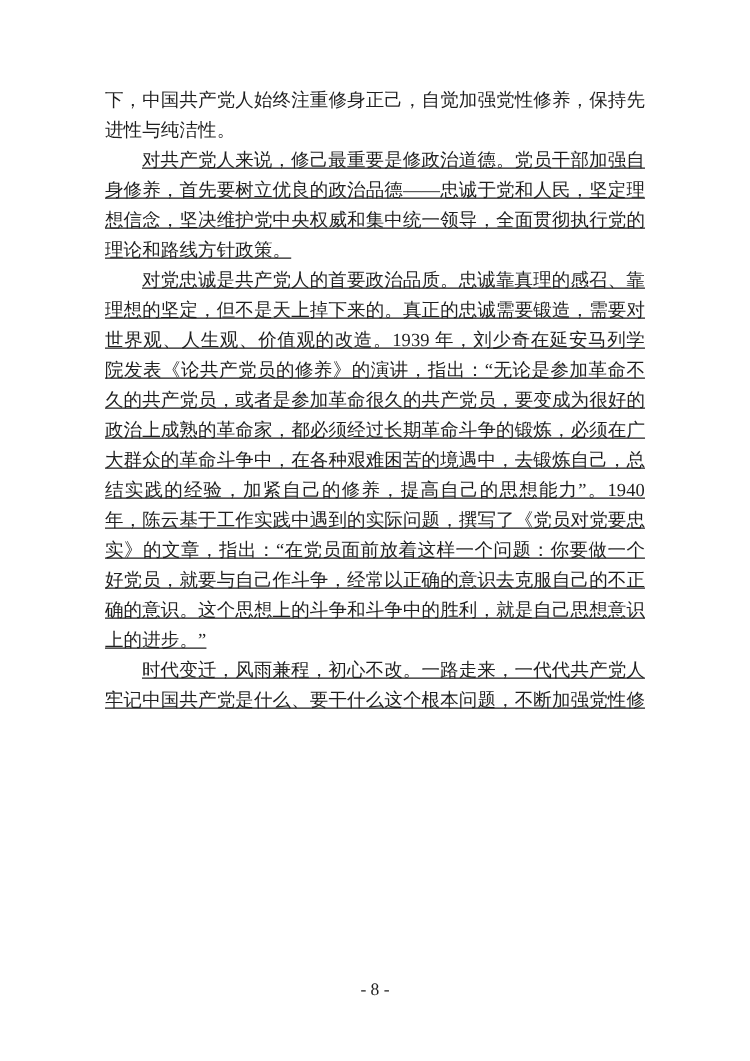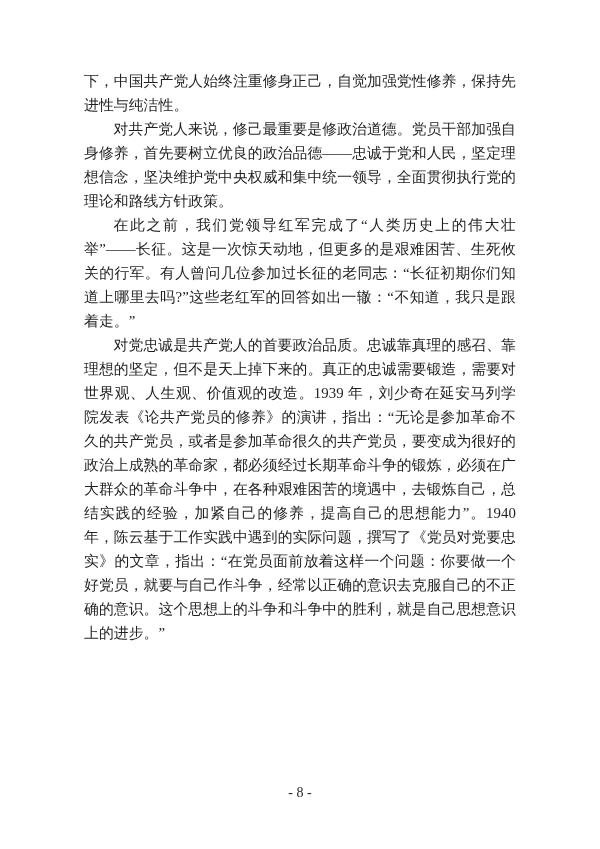--- a/index.html
+++ b/index.html
@@ -25,39 +25,40 @@
     line-height: 24px;
     text-align: justify;
     text-justify: inter-ideograph;
   }
   .para {
     margin: 0;
     letter-spacing: 0.1px;
   }
   .para.indent {
     text-indent: 2em;
+    text-decoration: underline;
   }
   .footer {
     position: absolute;
     top: 784px;
     left: 0;
     width: 600px;
     text-align: center;
     font-size: 14px;
     line-height: 18px;
     color: #1f1f1f;
   }
 </style>
 </head>
 <body>
 
 <div class="page">
   <div class="content">
 
   <p class="para">下，中国共产党人始终注重修身正己，自觉加强党性修养，保持先进性与纯洁性。</p>
       <p class="para indent">对共产党人来说，修己最重要是修政治道德。党员干部加强自身修养，首先要树立优良的政治品德——忠诚于党和人民，坚定理想信念，坚决维护党中央权威和集中统一领导，全面贯彻执行党的理论和路线方针政策。</p>
-      <p class="para indent">在此之前，我们党领导红军完成了“人类历史上的伟大壮举”——长征。这是一次惊天动地，但更多的是艰难困苦、生死攸关的行军。有人曾问几位参加过长征的老同志：“长征初期你们知道上哪里去吗?”这些老红军的回答如出一辙：“不知道，我只是跟着走。”</p>
       <p class="para indent">对党忠诚是共产党人的首要政治品质。忠诚靠真理的感召、靠理想的坚定，但不是天上掉下来的。真正的忠诚需要锻造，需要对世界观、人生观、价值观的改造。1939 年，刘少奇在延安马列学院发表《论共产党员的修养》的演讲，指出：“无论是参加革命不久的共产党员，或者是参加革命很久的共产党员，要变成为很好的政治上成熟的革命家，都必须经过长期革命斗争的锻炼，必须在广大群众的革命斗争中，在各种艰难困苦的境遇中，去锻炼自己，总结实践的经验，加紧自己的修养，提高自己的思想能力”。1940 年，陈云基于工作实践中遇到的实际问题，撰写了《党员对党要忠实》的文章，指出：“在党员面前放着这样一个问题：你要做一个好党员，就要与自己作斗争，经常以正确的意识去克服自己的不正确的意识。这个思想上的斗争和斗争中的胜利，就是自己思想意识上的进步。”</p>
+      <p class="para indent">时代变迁，风雨兼程，初心不改。一路走来，一代代共产党人牢记中国共产党是什么、要干什么这个根本问题，不断加强党性修</p>
     </div>
   <div class="footer">
     <span>- 8 -</span>
   </div>
 </div>
 
 </body></html>

